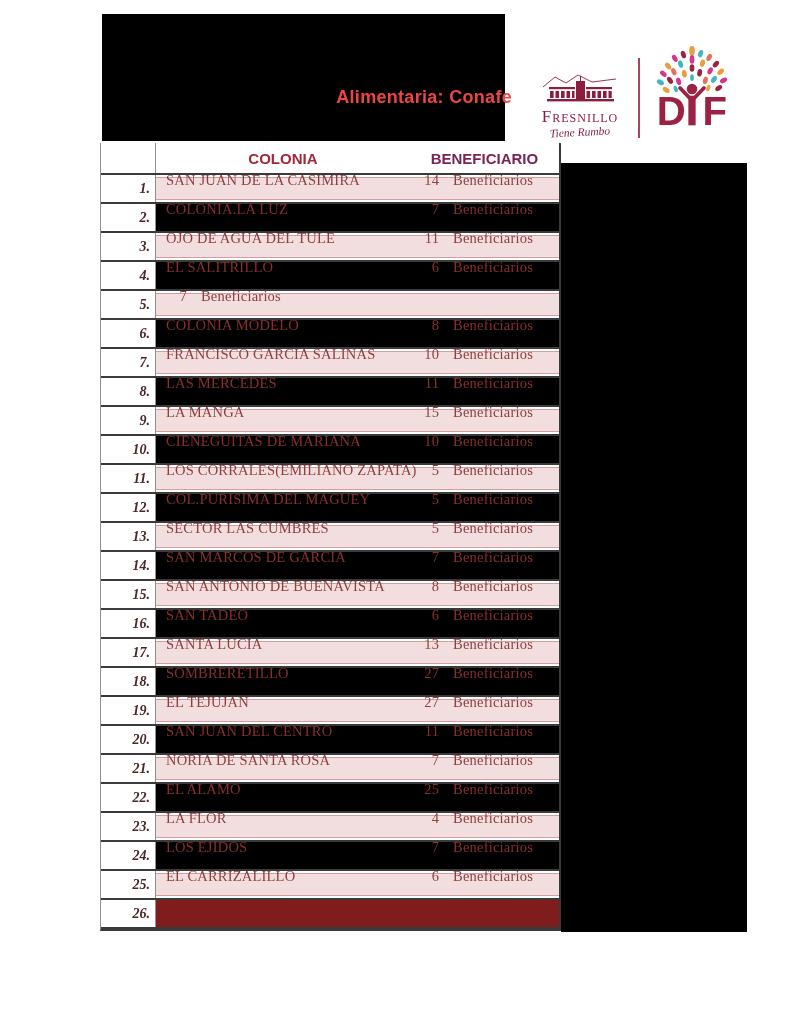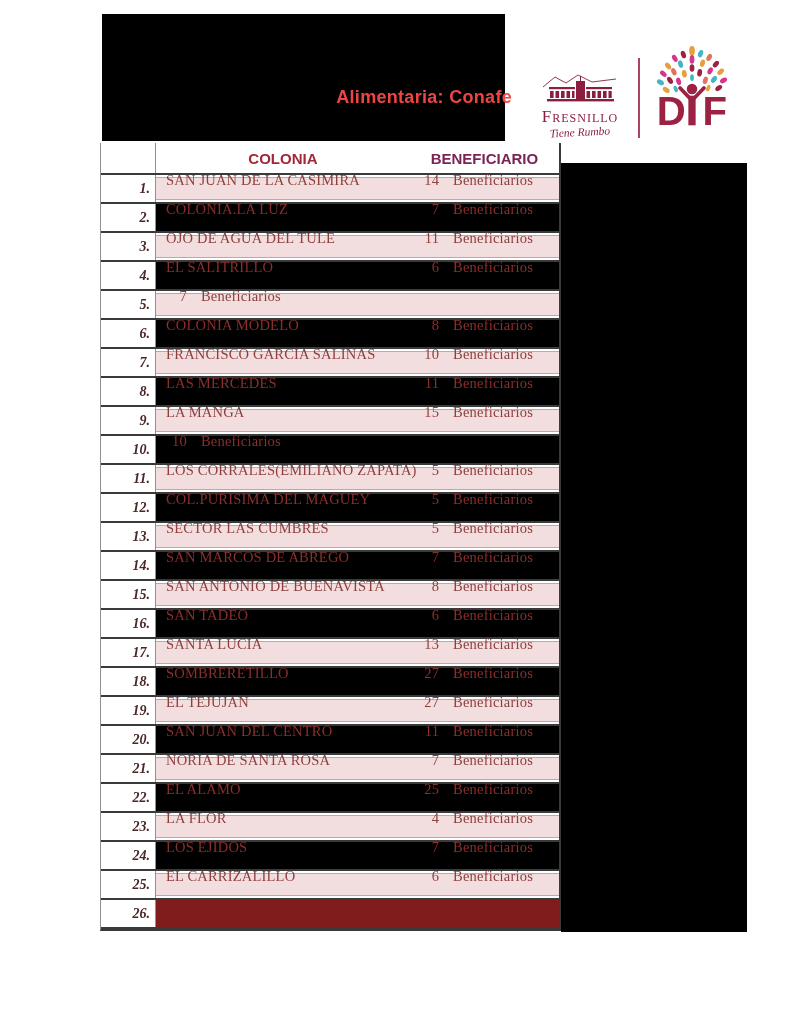--- a/index.html
+++ b/index.html
@@ -221,20 +221,21 @@
             <div class="cell-inner">
               <span class="colonia-name">LA MANGA</span>
               <span class="benef-val"><span class="count">15</span><span class="unit">Beneficiarios</span></span>
             </div>
           </div>
         </div>
         <div class="row black">
           <div class="num-cell">10.</div>
           <div class="data-cell">
             <div class="cell-inner">
+              <span class="colonia-name">CIENEGUITAS DE MARIANA</span>
               <span class="benef-val"><span class="count">10</span><span class="unit">Beneficiarios</span></span>
             </div>
           </div>
         </div>
         <div class="row pink">
           <div class="num-cell">11.</div>
           <div class="data-cell">
             <div class="cell-inner">
               <span class="colonia-name">LOS CORRALES(EMILIANO ZAPATA)</span>
               <span class="benef-val"><span class="count">5</span><span class="unit">Beneficiarios</span></span>
@@ -256,21 +257,21 @@
             <div class="cell-inner">
               <span class="colonia-name">SECTOR LAS CUMBRES</span>
               <span class="benef-val"><span class="count">5</span><span class="unit">Beneficiarios</span></span>
             </div>
           </div>
         </div>
         <div class="row black">
           <div class="num-cell">14.</div>
           <div class="data-cell">
             <div class="cell-inner">
-              <span class="colonia-name">SAN MARCOS DE ABREGO</span>
+              <span class="colonia-name">SAN MARCOS DE GARCIA</span>
               <span class="benef-val"><span class="count">7</span><span class="unit">Beneficiarios</span></span>
             </div>
           </div>
         </div>
         <div class="row pink">
           <div class="num-cell">15.</div>
           <div class="data-cell">
             <div class="cell-inner">
               <span class="colonia-name">SAN ANTONIO DE BUENAVISTA</span>
               <span class="benef-val"><span class="count">8</span><span class="unit">Beneficiarios</span></span>

